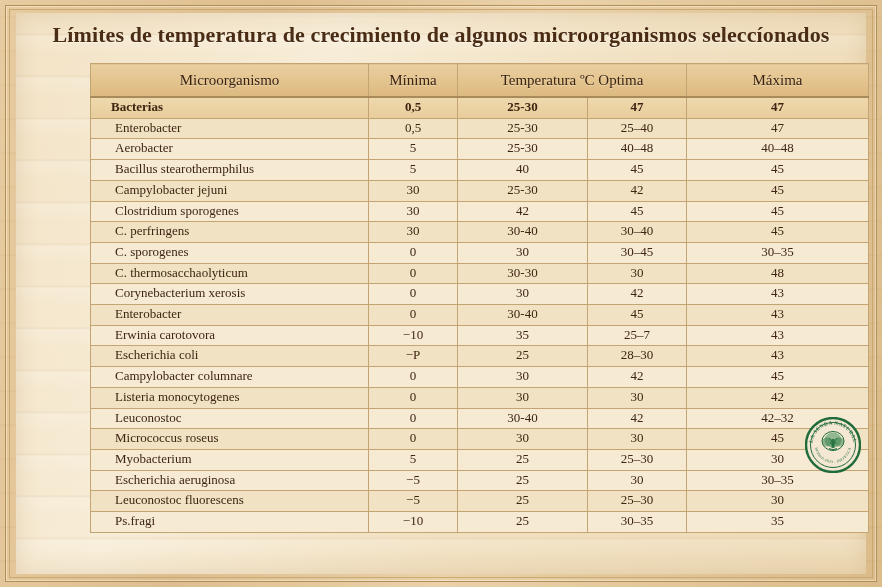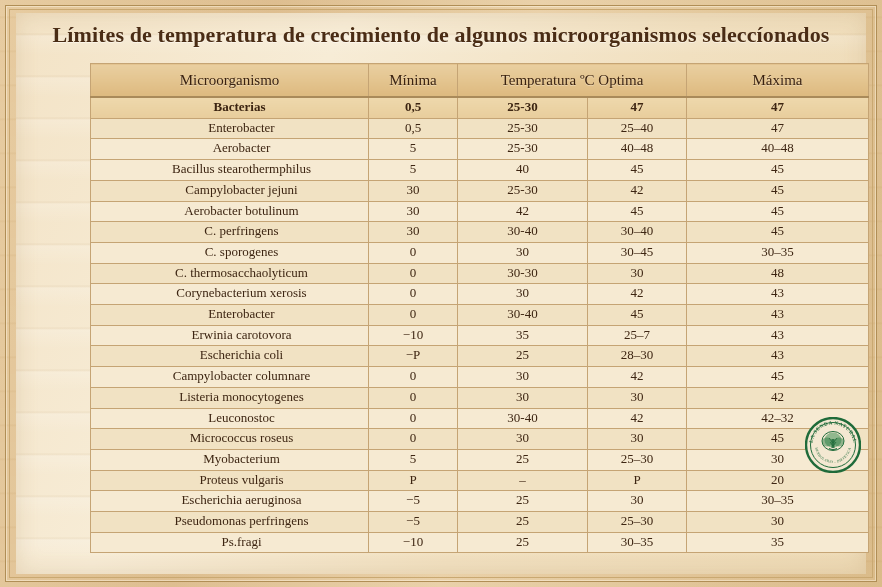--- a/index.html
+++ b/index.html
@@ -110,21 +110,21 @@
     text-shadow: 0 1px 0 rgba(255,255,255,0.35);
     border-bottom: 2px solid #a98a5a;
   }
   tbody td {
     height: 18.7px;
     padding: 0 0 1px 0;
     text-align: center;
     line-height: 18.7px;
   }
   tbody td.name {
-    text-align: center;
+    text-align: left;
     padding-left: 24px;
   }
   tbody tr.odd td  { background: #f6ead2; }
   tbody tr.even td { background: #f1e2c3; }
   tbody tr.head-row td {
     background: linear-gradient(180deg, #eed8ac 0%, #e8cd9c 100%);
     font-weight: bold;
   }
   tbody tr.head-row td.name { padding-left: 20px; }
 
@@ -204,21 +204,21 @@
               <td>45</td>
             </tr>
             <tr class="even">
               <td class="name">Campylobacter jejuni</td>
               <td>30</td>
               <td>25-30</td>
               <td>42</td>
               <td>45</td>
             </tr>
             <tr class="odd">
-              <td class="name">Aerobacter botulinum</td>
+              <td class="name">Clostridium sporogenes</td>
               <td>30</td>
               <td>42</td>
               <td>45</td>
               <td>45</td>
             </tr>
             <tr class="even">
               <td class="name">C. perfringens</td>
               <td>30</td>
               <td>30-40</td>
               <td>30–40</td>
@@ -294,36 +294,29 @@
               <td>30</td>
               <td>45</td>
             </tr>
             <tr class="odd">
               <td class="name">Myobacterium</td>
               <td>5</td>
               <td>25</td>
               <td>25–30</td>
               <td>30</td>
             </tr>
-            <tr class="even">
-              <td class="name">Proteus vulgaris</td>
-              <td>P</td>
-              <td>–</td>
-              <td>P</td>
-              <td>20</td>
-            </tr>
             <tr class="odd">
               <td class="name">Escherichia aeruginosa</td>
               <td>−5</td>
               <td>25</td>
               <td>30</td>
               <td>30–35</td>
             </tr>
             <tr class="even">
-              <td class="name">Pseudomonas perfringens</td>
+              <td class="name">Leuconostoc fluorescens</td>
               <td>−5</td>
               <td>25</td>
               <td>25–30</td>
               <td>30</td>
             </tr>
             <tr class="odd">
               <td class="name">Ps.fragi</td>
               <td>−10</td>
               <td>25</td>
               <td>30–35</td>

